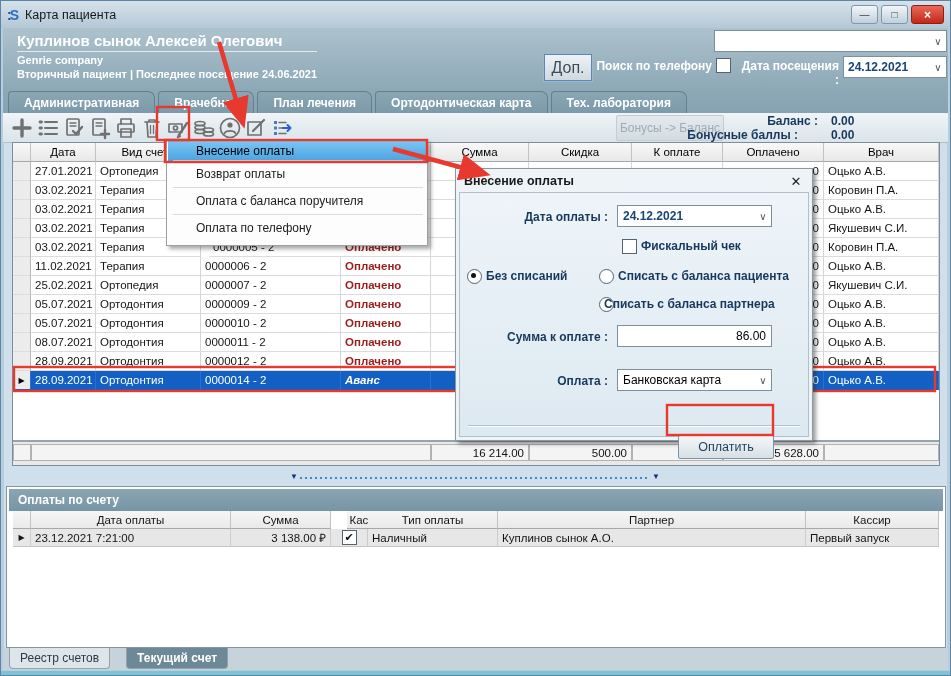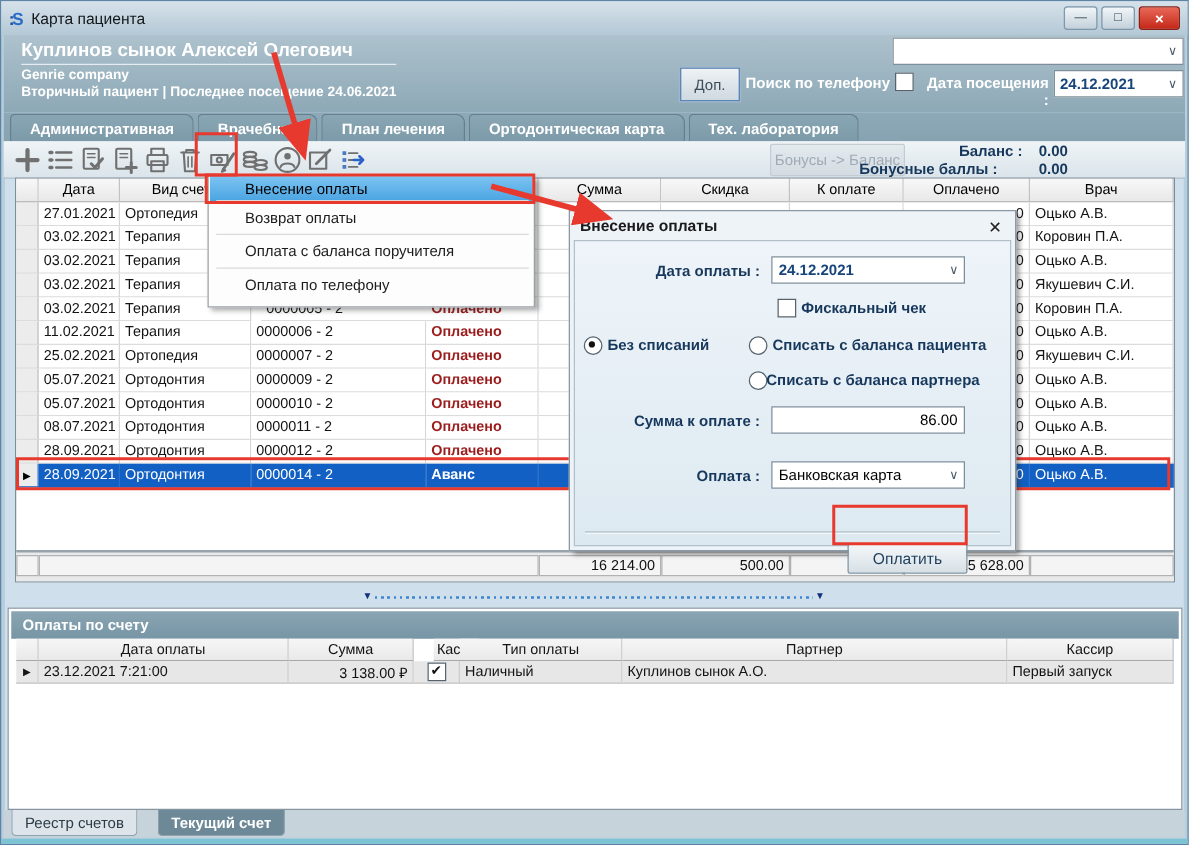--- a/index.html
+++ b/index.html
@@ -31,21 +31,21 @@
   .pstatus{position:absolute;left:14px;top:40px;color:#fff;font-weight:bold;font-size:11px;}
   .hlabel{color:#fff;font-weight:bold;font-size:12px;text-align:right;}
   .combo{background:#fff;border:1px solid #7e8f9c;display:flex;align-items:center;}
   .combo .val{flex:1;padding:0 4px;font-size:12px;color:#222;white-space:nowrap;overflow:hidden;}
   .combo .val.navy{color:#17457c;font-weight:bold;}
   .chev{width:16px;text-align:center;color:#4a5a66;font-size:10px;}
   .checkbox{background:#fff;border:1px solid #55636e;width:13px;height:13px;
     display:flex;align-items:center;justify-content:center;font-size:11px;color:#111;line-height:1;}
   .btn-dop{position:absolute;left:541px;top:26px;width:46px;height:25px;
     border:1px solid #5d86b8;outline:1px solid #9fb6cc;background:linear-gradient(#eef2f5,#cfd9e0);
-    color:#3c4c58;font-size:12px;display:flex;align-items:center;justify-content:center;}
+    color:#3c4c58;font-size:16px;display:flex;align-items:center;justify-content:center;}
   
   .tabbar{position:absolute;left:3px;top:90px;right:3px;height:23px;display:flex;
     align-items:flex-end;padding-left:5px;gap:3px;background:linear-gradient(#8da8b6,#87a2b0);}
   .tab{height:21px;padding:0 15px;display:flex;align-items:center;border:1px solid #64808f;border-bottom:none;
     border-radius:4px 7px 0 0;background:linear-gradient(#8aa6b4,#7c9aa9);color:#fff;font-weight:bold;font-size:12px;white-space:nowrap;}
   .tab.active{background:linear-gradient(#cfdee6,#b9cfda);color:#1d3c50;height:23px;}
   
   .toolbar{position:absolute;left:3px;top:113px;right:3px;height:29px;
     background:linear-gradient(#eff4f7,#dae4ea);border-bottom:1px solid #b0c0ca;}
   .tbtn{position:absolute;top:2px;width:26px;height:26px;display:flex;align-items:center;justify-content:center;}
@@ -57,21 +57,21 @@
     background:#fff;border:1px solid #7d8e99;}
   .gcell{position:absolute;overflow:hidden;white-space:nowrap;font-size:11.5px;color:#141414;
     padding:0 4px;box-sizing:border-box;display:flex;align-items:center;}
   .ghead .gcell{justify-content:center;background:linear-gradient(#f8f8f8,#e8e8e8);
     border-right:1px solid #c2c2c2;border-bottom:1px solid #a8a8a8;color:#000;padding:0 2px;}
   .grow .gcell{border-right:1px solid #d6d6d6;border-bottom:1px solid #dcdcdc;background:#fff;}
   .grow .gcell.selcol{background:#ececec;border-right:1px solid #b8b8b8;justify-content:center;padding:0;}
   .grow.selected .gcell{background:#1360c4;color:#fff;border-right-color:#2a70cc;border-bottom-color:#1360c4;}
   .grow.selected .gcell.selcol{background:#ececec;color:#000;}
   .status-red{color:#9b1c1c;font-weight:bold;}
-  .grow.selected .status-red{color:#fff;}
+  .grow.selected .status-red{color:#fff;font-style:italic;}
   .r{justify-content:flex-end;}
   .totals{position:absolute;left:0;right:0;bottom:0;height:23px;background:#e9e9e9;border-top:2px solid #98a4ac;}
   .tcell{position:absolute;top:2px;height:17px;border:1px solid #b2b2b2;background:#f4f4f4;
     font-size:11.5px;color:#111;display:flex;align-items:center;justify-content:flex-end;padding:0 4px;box-sizing:border-box;}
   
   .splitter{position:absolute;left:290px;top:474px;width:370px;height:8px;}
   .splitter .dots{position:absolute;left:10px;right:10px;top:3px;height:2px;
     background:repeating-linear-gradient(90deg,#3d86d0 0 2px,transparent 2px 5px);}
   .splitter .arr{position:absolute;top:-2px;font-size:8px;color:#13317e;}
   
@@ -476,21 +476,21 @@
       <span class="chev">∨</span>
     </div>
     <div class="checkbox abs" style="left:162px;top:46px;"></div>
     <div class="rlbl" style="left:181px;top:46px;">Фискальный чек</div>
 
     <div class="radio sel" style="left:7px;top:76px;"></div>
     <div class="rlbl" style="left:26px;top:76px;">Без списаний</div>
     <div class="radio" style="left:139px;top:76px;"></div>
     <div class="rlbl" style="left:158px;top:76px;">Списать с баланса пациента</div>
     <div class="radio" style="left:139px;top:104px;"></div>
-    <div class="rlbl" style="left:153px;top:104px;">Списать с баланса партнера</div>
+    <div class="rlbl" style="left:144px;top:104px;">Списать с баланса партнера</div>
 
     <div class="dlbl" style="left:0;top:137px;width:148px;">Сумма к оплате :</div>
     <div class="dfield dinput" style="top:132px;">
       <span class="val" style="text-align:right;">86.00</span>
     </div>
 
     <div class="dlbl" style="left:0;top:181px;width:148px;">Оплата :</div>
     <div class="dfield dinput" style="top:176px;">
       <span class="val">Банковская карта</span>
       <span class="chev">∨</span>

